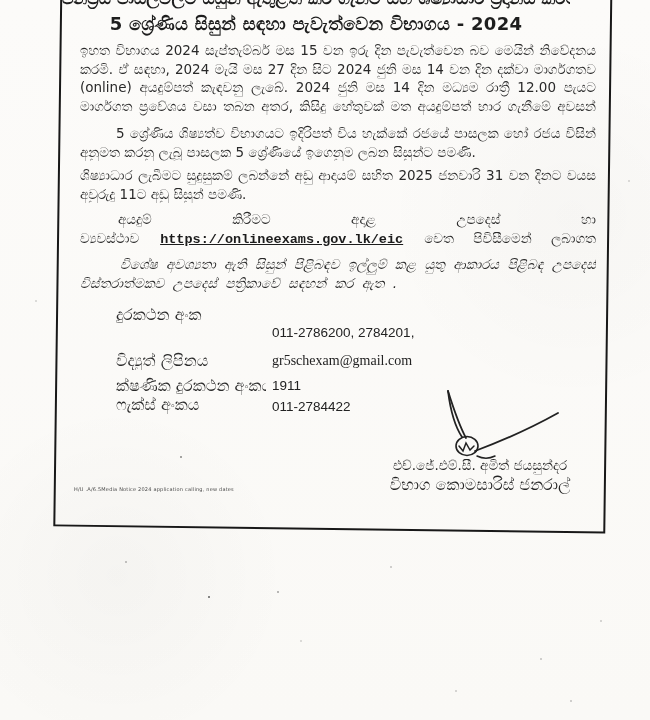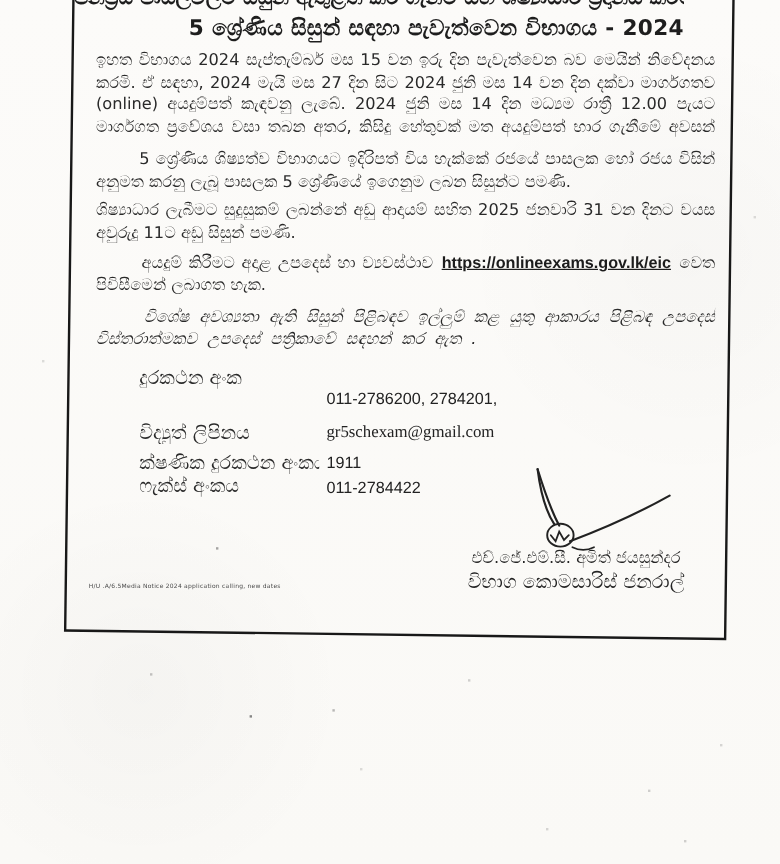--- a/index.html
+++ b/index.html
@@ -20,38 +20,38 @@
   }
   .frame {
     position: absolute;
     left: 57px; top: -40px;
     width: 552px; height: 570px;
     border: 2.6px solid #181818;
     transform: rotate(0.75deg);
     box-sizing: border-box;
   }
   .title-line { position: absolute; left: 62px; width: 508px;
-    text-align: right; white-space: nowrap; overflow: hidden;
+    text-align: center; white-space: nowrap; overflow: hidden;
     font-weight: bold; color: #1e1e1e; }
   .title1 { top: -13px; font-size: 17px; line-height: 22px; }
   .title2 { top: 12px;  font-size: 18px; line-height: 24px; letter-spacing: 0.3px; }
   .para {
     position: absolute; left: 80px; width: 516px;
     font-size: 13.5px; line-height: 18.5px;
     text-align: justify; overflow: hidden; color: #292929;
   }
   .p1 { top: 41px;  max-height: 75px; }
   .p2 { top: 124px; max-height: 38px; text-indent: 36px; }
   .p3 { top: 166px; max-height: 38px; }
   .p4 { top: 210px; max-height: 38px; text-indent: 38px; }
   .p5 { top: 255px; max-height: 38px; text-indent: 40px; word-spacing: 4px; font-style: italic; }
   .doc-link {
-    font-family: Liberation Sans, sans-serif;
+    font-family: Liberation Mono, monospace;
     font-weight: bold; text-decoration: underline;
-    color: #1c1c1c; margin: 0 7px; white-space: nowrap;
+    color: #1c1c1c; margin: 0 21px; white-space: nowrap;
   }
   .contact-label {
     position: absolute; left: 116px;
     font-size: 16px; color: #2b2b2b; white-space: nowrap;
     max-width: 150px; overflow: hidden;
   }
   .contact-value {
     position: absolute; left: 272px;
     font-family: "Liberation Sans", sans-serif;
     font-size: 13.5px; color: #222; white-space: nowrap;

